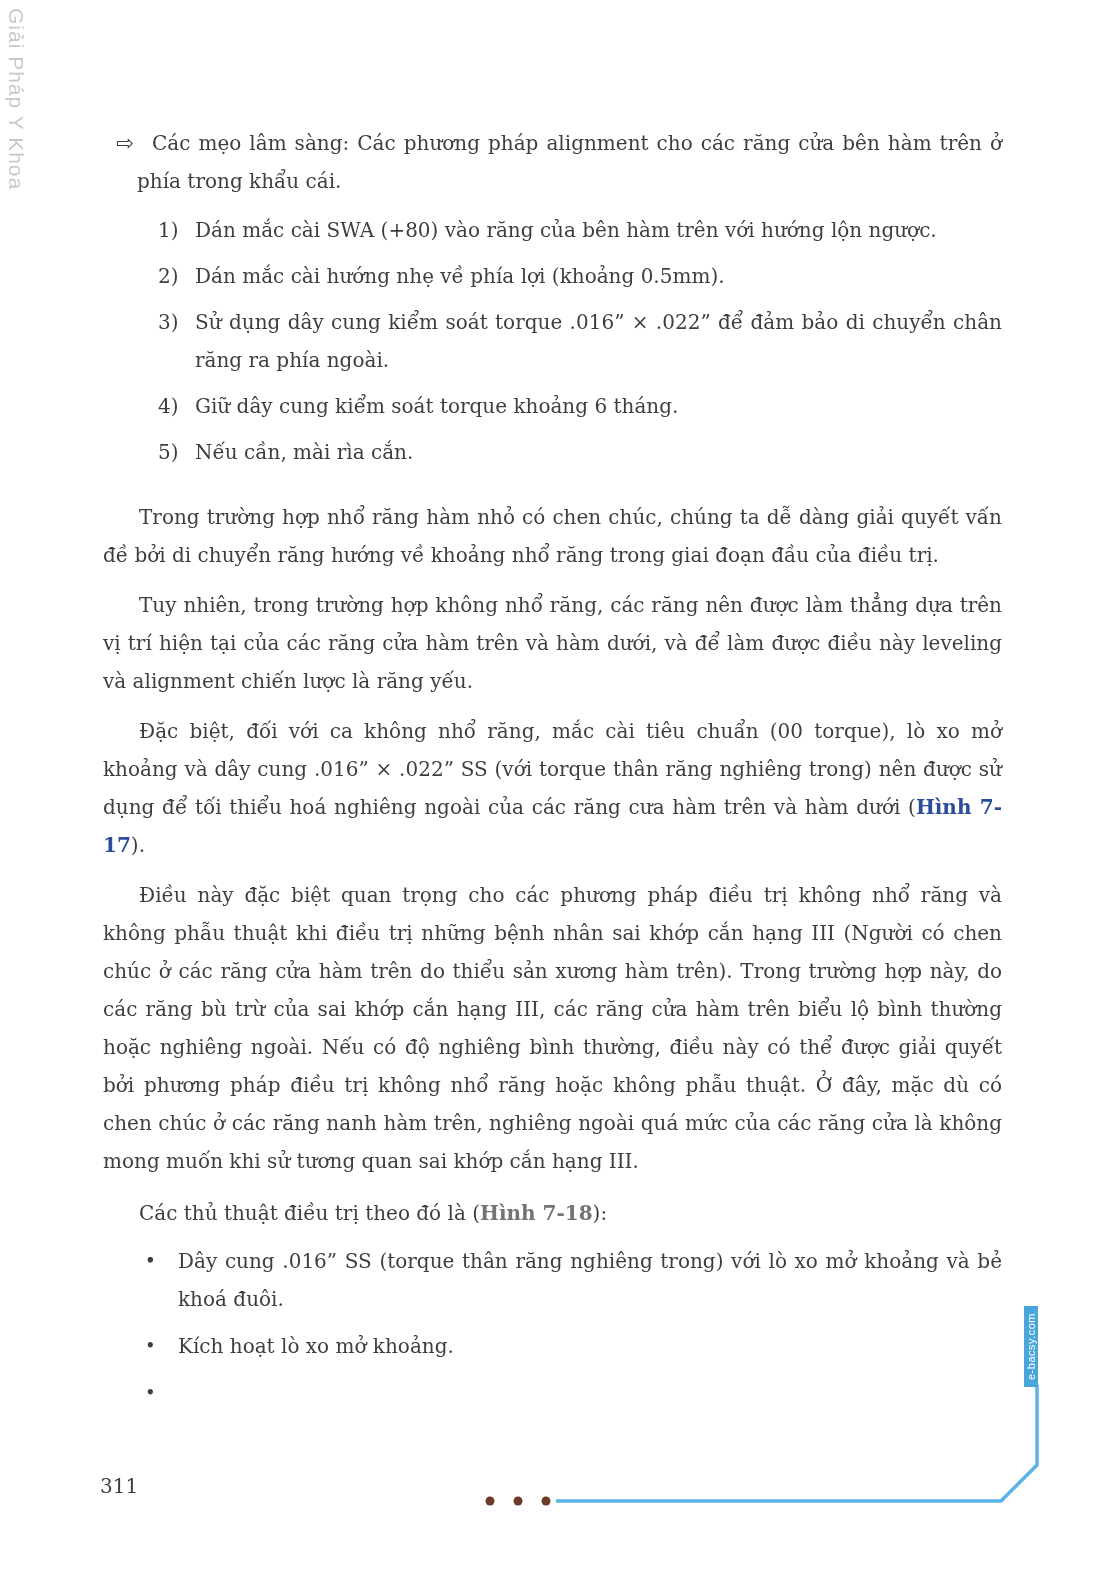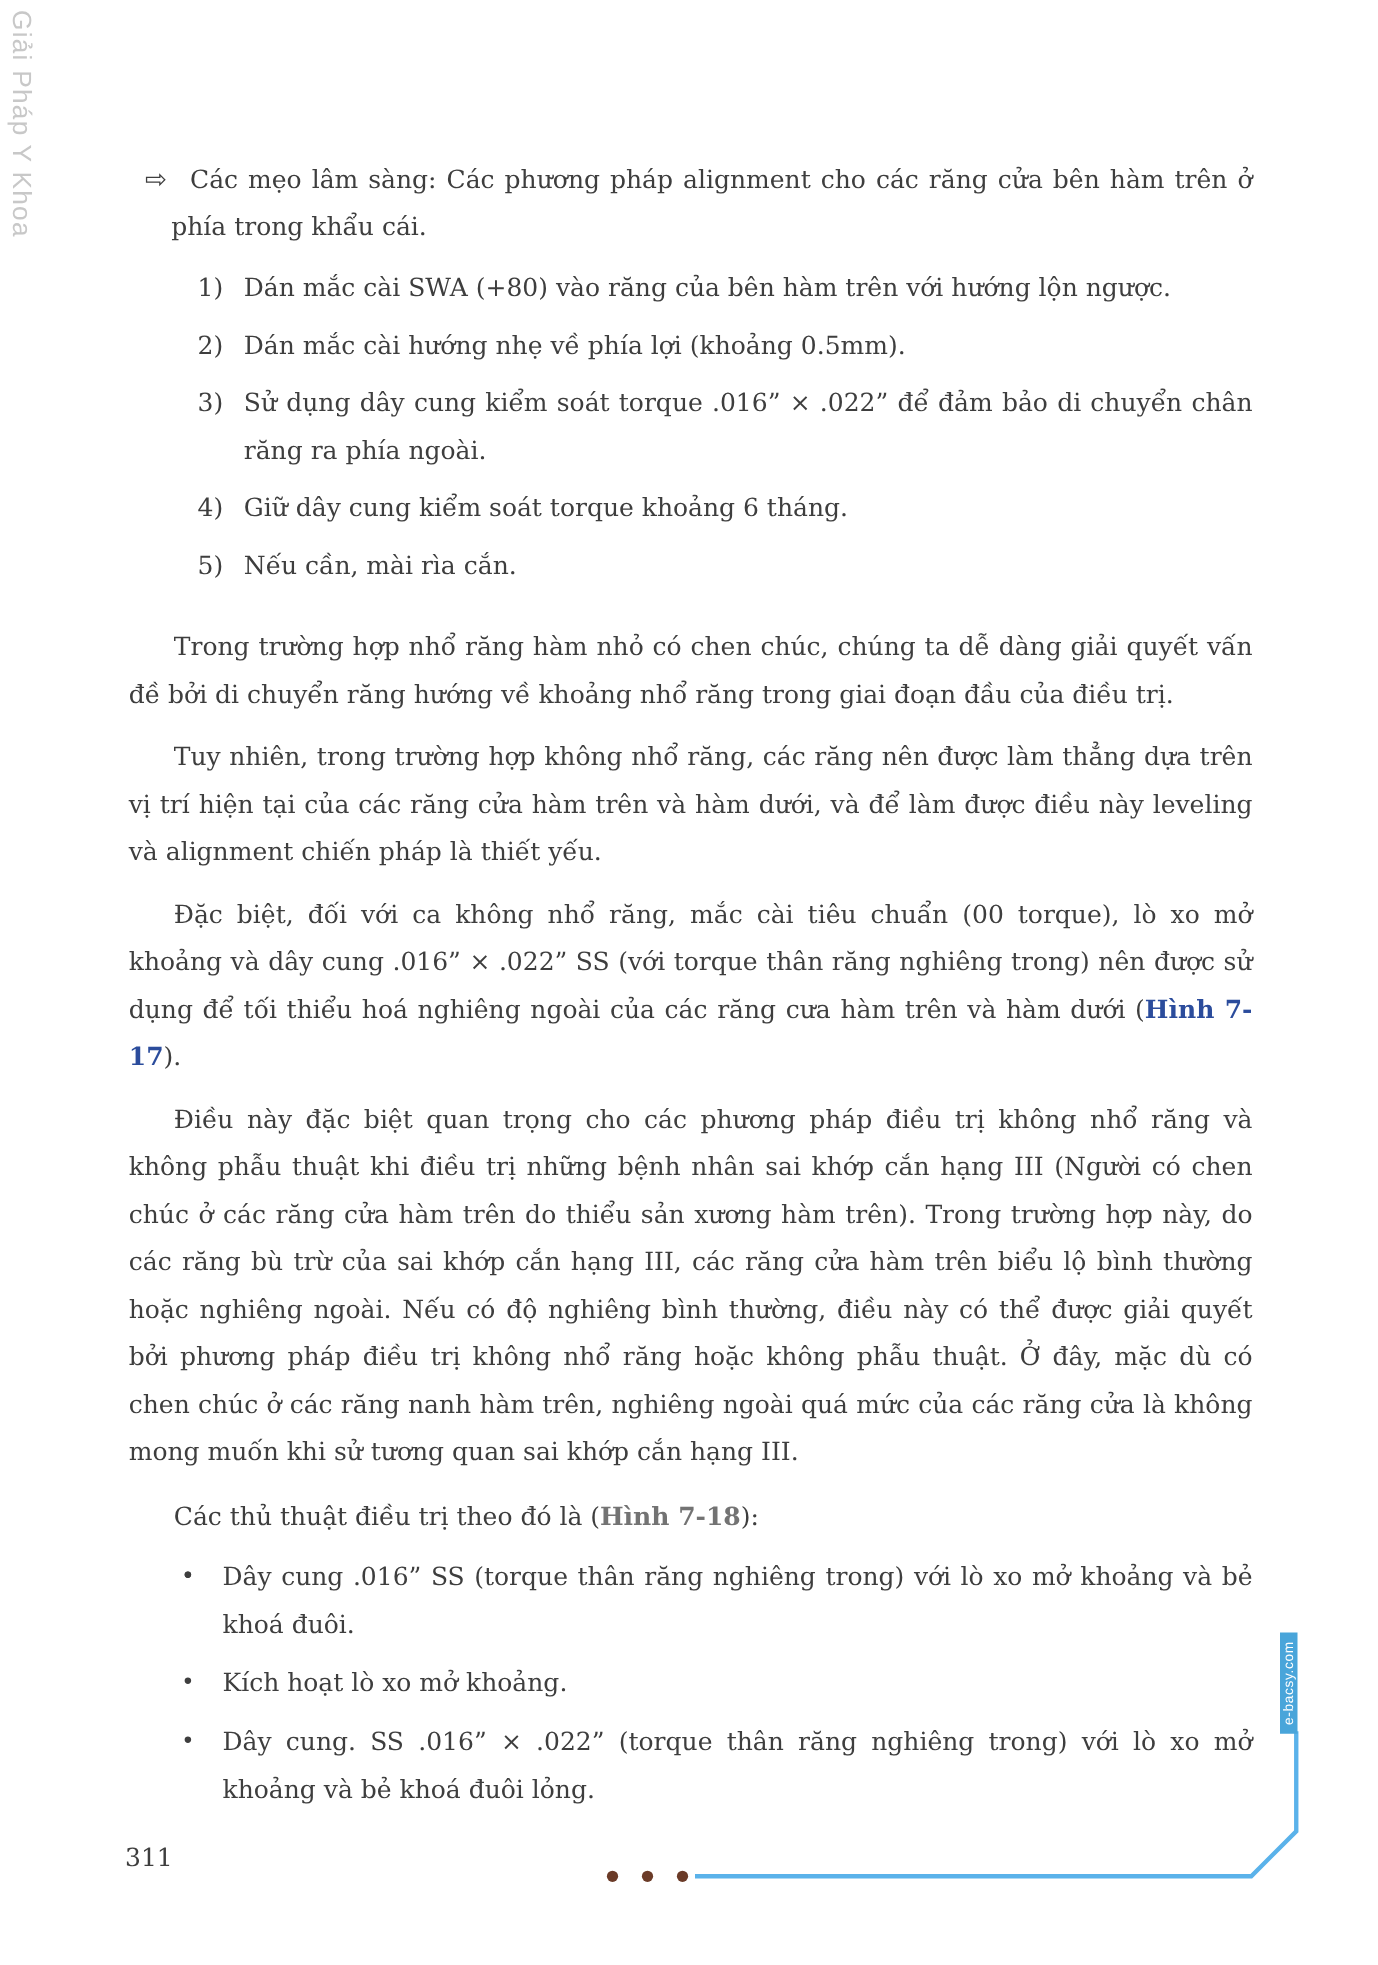--- a/index.html
+++ b/index.html
@@ -137,21 +137,21 @@
         <span>Giữ dây cung kiểm soát torque khoảng 6 tháng.</span>
       </div>
       <div class="num-item">
         <span class="num-label">5)</span>
         <span>Nếu cần, mài rìa cắn.</span>
       </div>
     </div>
 
     <p class="para after-list">Trong trường hợp nhổ răng hàm nhỏ có chen chúc, chúng ta dễ dàng giải quyết vấn đề bởi di chuyển răng hướng về khoảng nhổ răng trong giai đoạn đầu của điều trị.</p>
 
-    <p class="para">Tuy nhiên, trong trường hợp không nhổ răng, các răng nên được làm thẳng dựa trên vị trí hiện tại của các răng cửa hàm trên và hàm dưới, và để làm được điều này leveling và alignment chiến pháp là thiết yếu.</p>
+    <p class="para">Tuy nhiên, trong trường hợp không nhổ răng, các răng nên được làm thẳng dựa trên vị trí hiện tại của các răng cửa hàm trên và hàm dưới, và để làm được điều này leveling và alignment chiến lược là răng yếu.</p>
 
     <p class="para"><span>Đặc biệt, đối với ca không nhổ răng, mắc cài tiêu chuẩn (00 torque), lò xo mở khoảng và dây cung .016” × .022” SS (với torque thân răng nghiêng trong) nên được sử dụng để tối thiểu hoá nghiêng ngoài của các răng cưa hàm trên và hàm dưới (</span><a class="figref" style="color: rgb(43, 76, 156);">Hình 7-17</a><span>).</span></p>
 
     <p class="para">Điều này đặc biệt quan trọng cho các phương pháp điều trị không nhổ răng và không phẫu thuật khi điều trị những bệnh nhân sai khớp cắn hạng III (Người có chen chúc ở các răng cửa hàm trên do thiểu sản xương hàm trên). Trong trường hợp này, do các răng bù trừ của sai khớp cắn hạng III, các răng cửa hàm trên biểu lộ bình thường hoặc nghiêng ngoài. Nếu có độ nghiêng bình thường, điều này có thể được giải quyết bởi phương pháp điều trị không nhổ răng hoặc không phẫu thuật. Ở đây, mặc dù có chen chúc ở các răng nanh hàm trên, nghiêng ngoài quá mức của các răng cửa là không mong muốn khi sử tương quan sai khớp cắn hạng III.</p>
 
     <p class="heading-line"><span>Các thủ thuật điều trị theo đó là (</span><a class="figref" style="color: #737373;">Hình 7-18</a><span>):</span></p>
 
     <div class="bullet-list">
       <div class="bullet-item">
         <span class="bullet-dot">•</span>
@@ -159,21 +159,20 @@
       <div class="bullet-item">
         <span class="bullet-dot">•</span>
         <span>Dây cung .016” SS (torque thân răng nghiêng trong) với lò xo mở khoảng và bẻ khoá đuôi.</span>
       </div>
       <div class="bullet-item">
         <span class="bullet-dot">•</span>
         <span>Kích hoạt lò xo mở khoảng.</span>
       </div>
       <div class="bullet-item">
         <span class="bullet-dot">•</span>
-        <span>Dây cung. SS .016” × .022” (torque thân răng nghiêng trong) với lò xo mở khoảng và bẻ khoá đuôi lỏng.</span>
       </div>
     </div>
 
   </div>
 
   <div class="page-number">311</div>
 
   <svg class="footer-deco" viewBox="0 0 1102 1572" xmlns="http://www.w3.org/2000/svg" aria-hidden="true">
     <circle cx="490" cy="1501" r="4.5" fill="#6b3b28"></circle>
     <circle cx="518" cy="1501" r="4.5" fill="#6b3b28"></circle>

